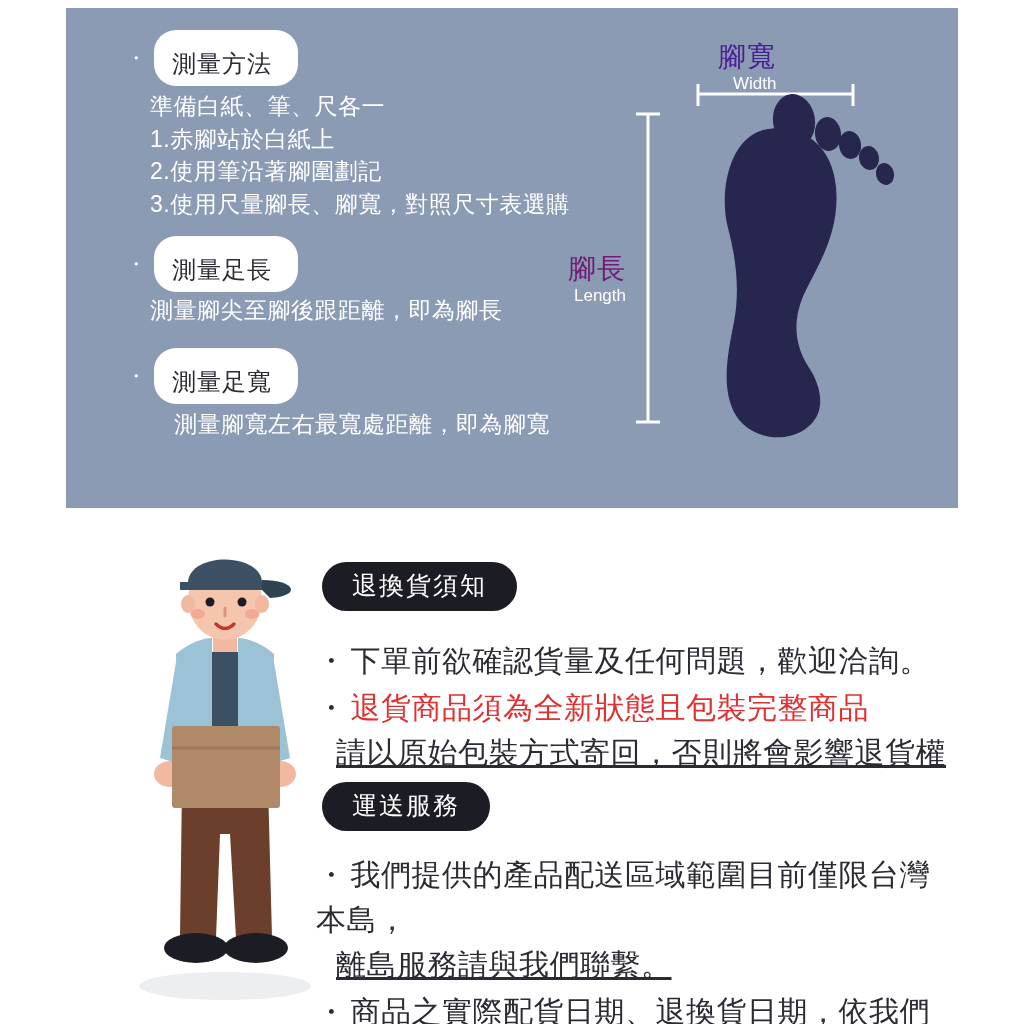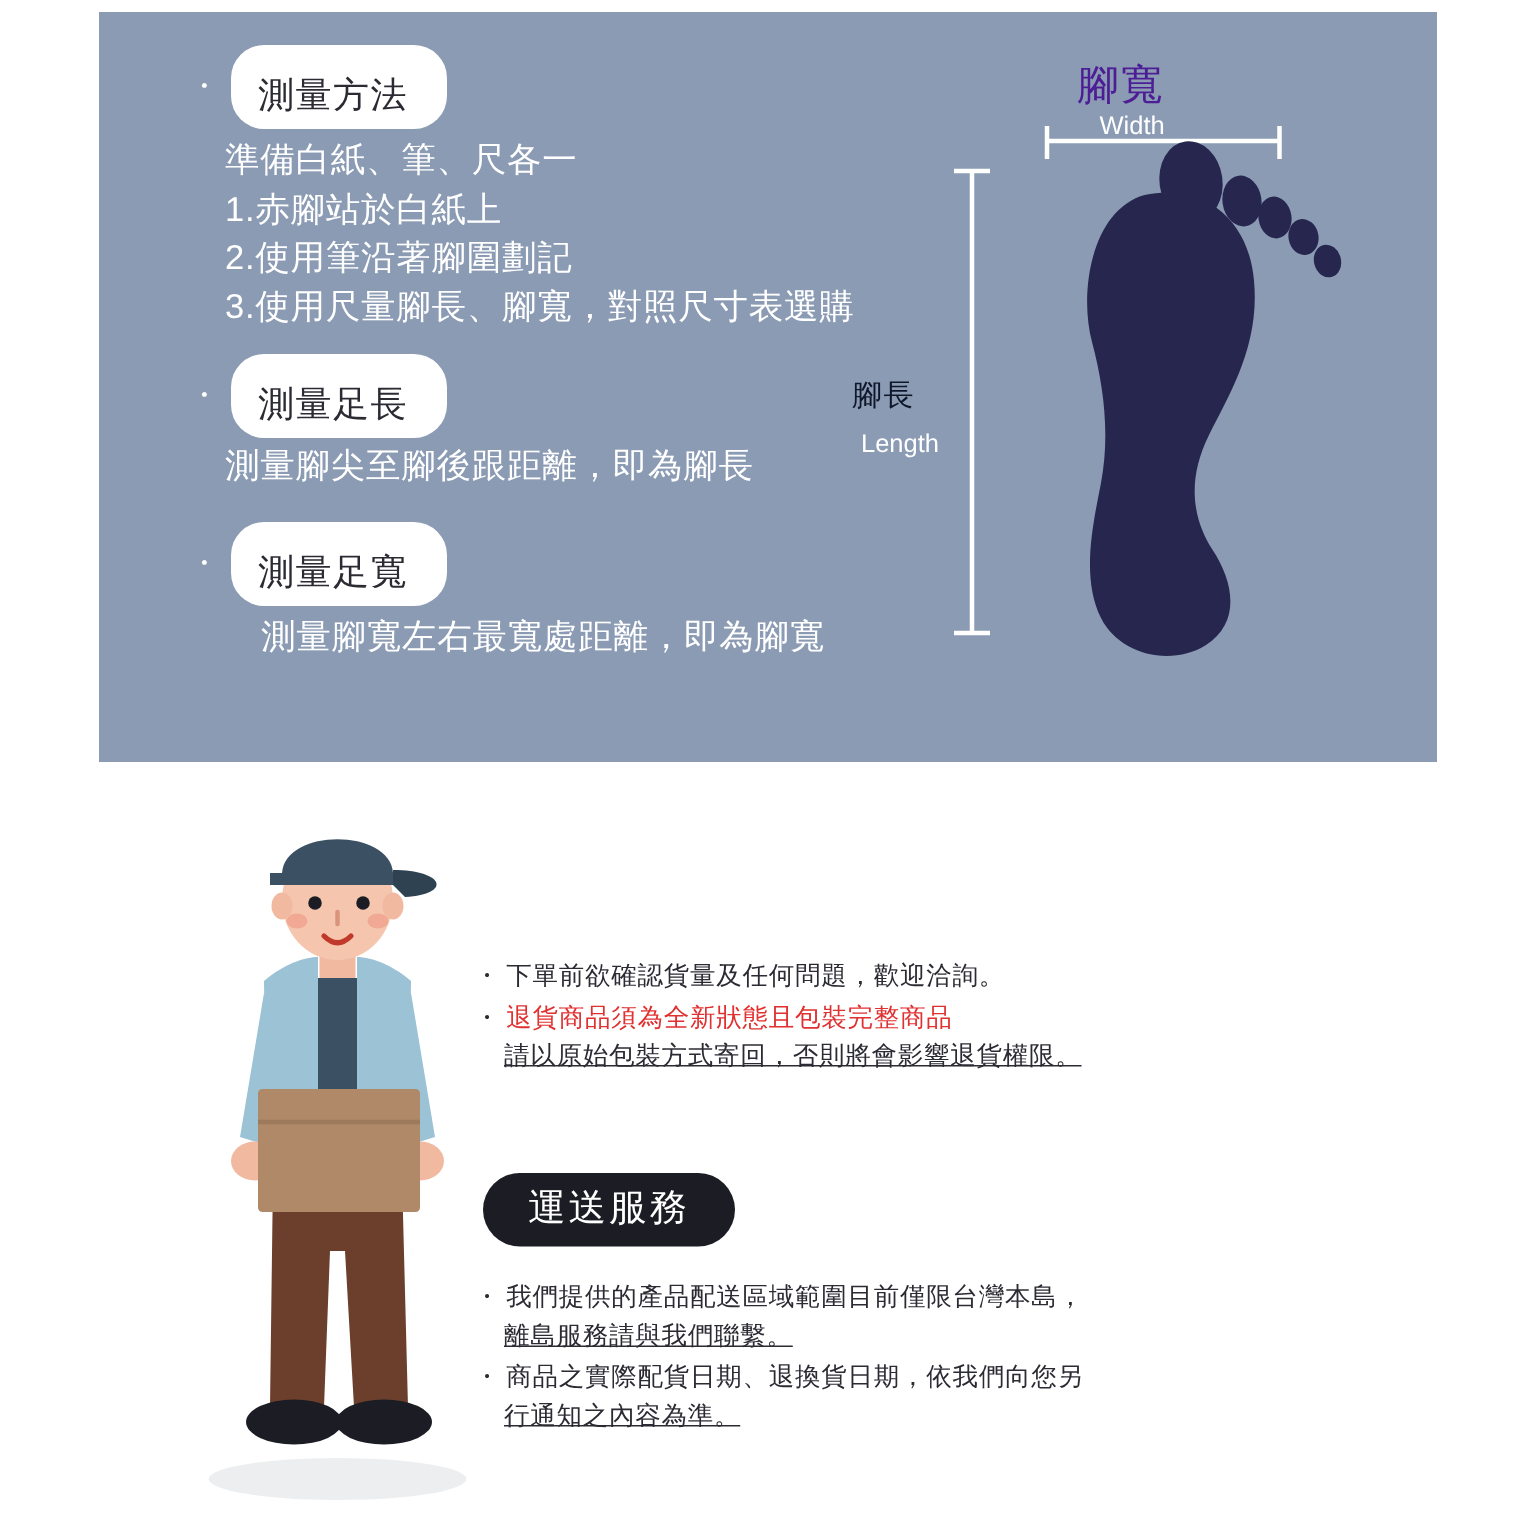--- a/index.html
+++ b/index.html
@@ -84,22 +84,22 @@
     position: absolute;
     left: 145px;
     top: 52px;
     font-size: 17px;
     color: #ffffff;
   }
   .label-length-cn {
     position: absolute;
     left: -20px;
     top: 228px;
-    font-size: 20px;
-    color: #0f172a;
+    font-size: 28px;
+    color: #701a75;
     letter-spacing: 1px;
   }
   .label-length-en {
     position: absolute;
     left: -14px;
     top: 264px;
     font-size: 17px;
     color: #ffffff;
   }
 
@@ -121,21 +121,21 @@
     font-size: 25px;
     letter-spacing: 2px;
     padding: 9px 30px 11px 30px;
     line-height: 1.15;
   }
   .pill-return  { left: 322px; top: 50px; }
   .pill-ship    { left: 322px; top: 270px; text-align: center; }
 
   .bullet-list {
     position: absolute;
-    font-size: 17px;
+    font-size: 30px;
     line-height: 1.5;
     color: #2b2b33;
     letter-spacing: 0.5px;
   }
   .list-return { left: 316px; top: 126px; width: 640px; }
   .list-ship   { left: 316px; top: 340px; width: 640px; }
 
   .li { display: block; margin-bottom: 2px; }
   .li .dot { margin-right: 4px; }
   .li .indent { display: block; padding-left: 20px; text-decoration: underline; }
@@ -256,20 +256,21 @@
       <circle cx="122" cy="68" r="4.5" fill="#1c1c24"></circle>
 
       <ellipse cx="78" cy="80" rx="7" ry="5" fill="#f0a18c" opacity="0.8"></ellipse>
       <ellipse cx="132" cy="80" rx="7" ry="5" fill="#f0a18c" opacity="0.8"></ellipse>
 
       <path d="M105 74 L105 82" stroke="#d8957c" stroke-width="3" fill="none" stroke-linecap="round"></path>
       <path d="M96 90 Q 105 99, 114 90" stroke="#c0392b" stroke-width="3.5" fill="none" stroke-linecap="round"></path>
     </svg>
   </div>
 
+  <div class="dark-pill pill-return">退換貨須知</div>
   <div class="bullet-list list-return">
     <span class="li">
       <span class="dot">・</span><span>下單前欲確認貨量及任何問題，歡迎洽詢。</span>
     </span>
     <span class="li">
       <span class="dot">・</span><span class="red">退貨商品須為全新狀態且包裝完整商品</span>
       <span class="indent">請以原始包裝方式寄回，否則將會影響退貨權限。</span>
     </span>
   </div>
 

